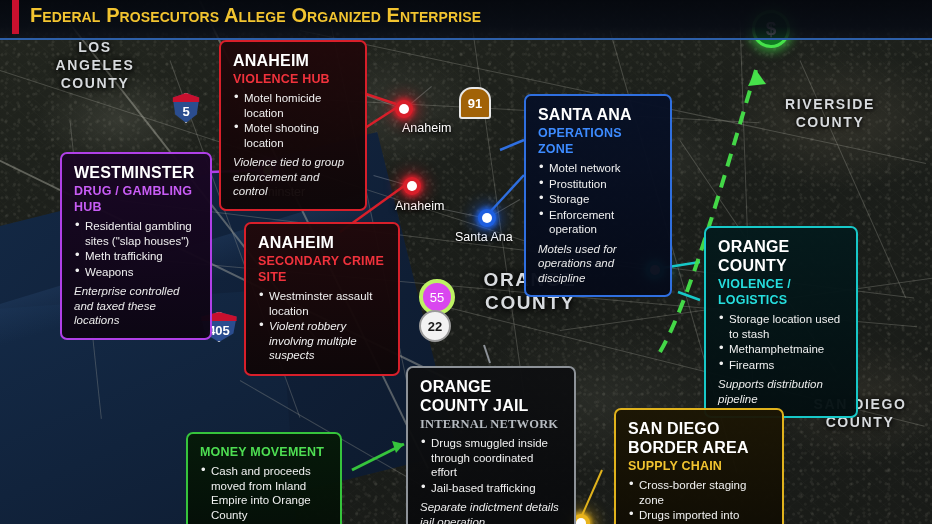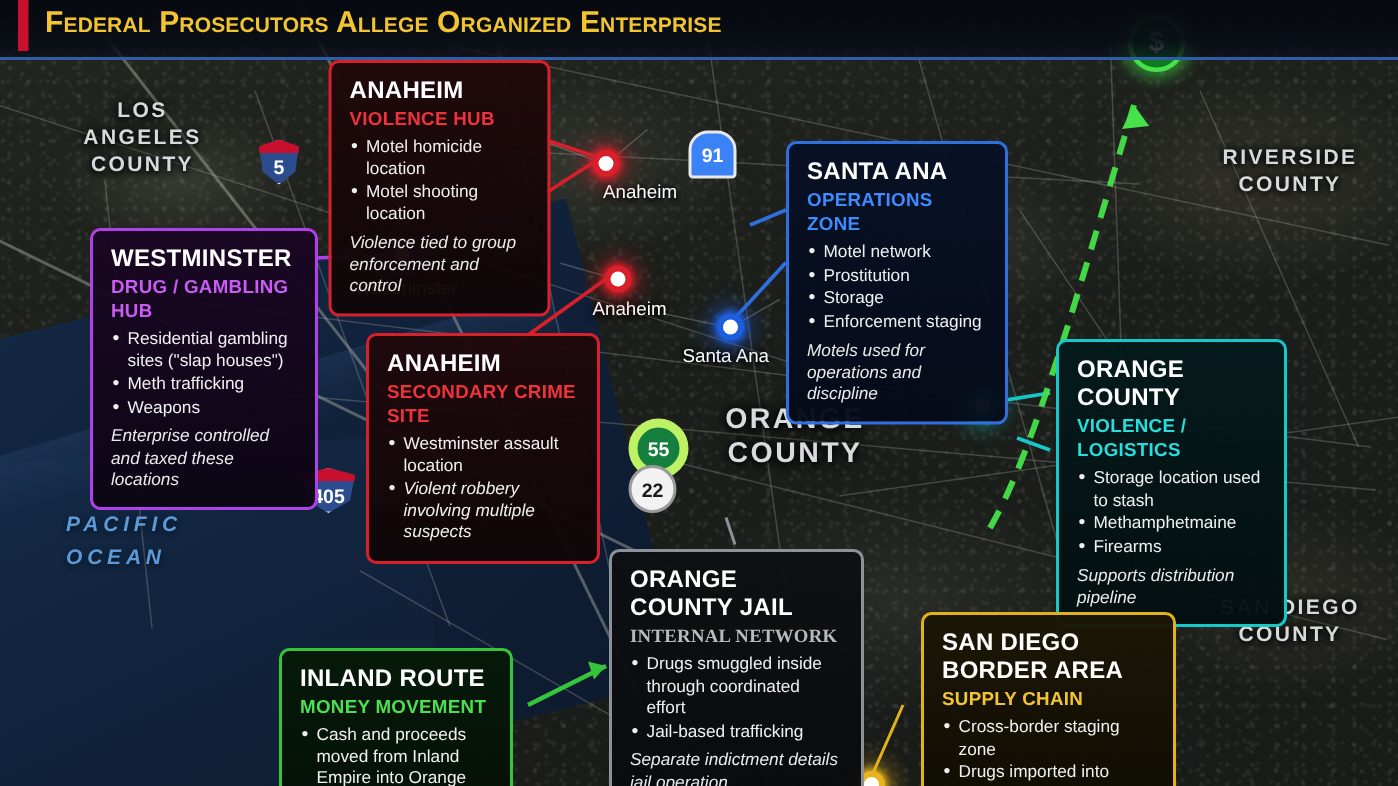--- a/index.html
+++ b/index.html
@@ -77,23 +77,23 @@
   .i-shield .bg{position:absolute;inset:0;background:#2b4d8f;
     border:1.5px solid #e8e8e8;border-radius:4px 4px 12px 12px;
     clip-path:polygon(6% 16%,50% 0%,94% 16%,86% 72%,50% 100%,14% 72%);}
   .i-shield .red{position:absolute;left:0;top:0;right:0;height:9px;background:#c8102e;
     clip-path:polygon(6% 50%,50% 0%,94% 50%,94% 100%,6% 100%);}
   .i-shield .num{position:absolute;inset:0;display:flex;align-items:center;justify-content:center;
     color:#fff;font-size:13px;font-weight:bold;padding-top:6px;box-sizing:border-box;}
   .i-shield.wide{width:40px;}
   .i-shield.wide .num{font-size:13px;}
 
-  .ca-circle{width:28px;height:28px;border-radius:50%;background:#15803d;border:6px solid #bef264;
-    display:flex;align-items:center;justify-content:center;color:#fff;font-size:13px;font-weight:bold;}
-  .ca-shield{width:28px;height:28px;background:#3b82f6;border:2px solid #e9e9e9;
+  .ca-circle{width:28px;height:28px;border-radius:50%;background:#d946ef;border:4px solid #bef264;
+    display:flex;align-items:center;justify-content:center;color:#fff;font-size:13px;font-weight:normal;}
+  .ca-shield{width:28px;height:28px;background:#a16207;border:2px solid #e9e9e9;
     border-radius:13px 13px 3px 3px;display:flex;align-items:center;justify-content:center;
     color:#fff;font-size:13px;font-weight:bold;}
   .rt-white{width:28px;height:28px;border-radius:50%;background:#f2f2f2;border:2px solid #9a9a9a;
     display:flex;align-items:center;justify-content:center;color:#1a1a1a;font-size:13px;font-weight:bold;}
 
   
   .marker{position:absolute;width:18px;height:18px;border-radius:50%;z-index:20;}
   .marker .core{position:absolute;left:4px;top:4px;width:10px;height:10px;border-radius:50%;background:#fff;}
   .marker.red{background:#d81f2a;box-shadow:0 0 4px 2px rgba(216,31,42,.85),0 0 14px 6px rgba(216,31,42,.45);}
   .marker.purple{background:#9a34d6;box-shadow:0 0 4px 2px rgba(154,52,214,.85),0 0 14px 6px rgba(154,52,214,.45);}
@@ -165,25 +165,24 @@
     <div class="road" style="left:740px;top:20px;width:400px;transform:rotate(88deg);"></div>
     <div class="road" style="left:70px;top:120px;width:300px;transform:rotate(84deg);"></div>
     <div class="road" style="left:170px;top:60px;width:380px;transform:rotate(70deg);"></div>
     <div class="road" style="left:420px;top:300px;width:520px;transform:rotate(14deg);"></div>
     <div class="road" style="left:560px;top:330px;width:400px;transform:rotate(-8deg);"></div>
     <div class="road" style="left:240px;top:380px;width:300px;transform:rotate(30deg);"></div>
     <div class="road" style="left:680px;top:140px;width:280px;transform:rotate(56deg);"></div>
     <div class="road" style="left:800px;top:60px;width:260px;transform:rotate(66deg);"></div>
   </div>
 
-  <div class="county-label" style="left:40px;top:64px;width:110px;">LOS ANGELES COUNTY</div>
-  <div class="county-label" style="left:800px;top:95px;width:120px;">RIVERSIDE COUNTY</div>
+  <div class="county-label" style="left:40px;top:38px;width:110px;">LOS ANGELES COUNTY</div>
+  <div class="county-label" style="left:770px;top:95px;width:120px;">RIVERSIDE COUNTY</div>
   <div class="county-label" style="left:800px;top:395px;width:120px;">SAN DIEGO COUNTY</div>
   <div class="oc-label" style="left:455px;top:268px;width:150px;">ORANGE COUNTY</div>
-  <div class="ocean-label" style="left:44px;top:338px;width:130px;">PACIFIC OCEAN</div>
 
   <div class="city-label" style="left:402px;top:121px;">Anaheim</div>
   <div class="city-label" style="left:236px;top:185px;">Westminster</div>
   <div class="city-label" style="left:395px;top:199px;">Anaheim</div>
   <div class="city-label" style="left:455px;top:230px;">Santa Ana</div>
 
   <div class="shield" style="left:171px;top:93px;">
     <div class="i-shield">
         <div class="bg"></div>
         <div class="red"></div>
@@ -293,21 +292,21 @@
     </ul>
   </div>
 
   <div class="callout co-blue" style="left:524px;top:94px;width:148px;">
     <div class="c-title">SANTA ANA</div>
     <div class="c-sub">OPERATIONS ZONE</div>
     <ul>
       <li>Motel network</li>
       <li>Prostitution</li>
       <li>Storage</li>
-      <li>Enforcement staging</li>
+      <li>Enforcement operation</li>
     </ul>
     <div class="c-note">Motels used for operations and discipline</div>
   </div>
 
   <div class="callout co-teal" style="left:704px;top:226px;width:154px;">
     <div class="c-title">ORANGE COUNTY</div>
     <div class="c-sub">VIOLENCE / LOGISTICS</div>
     <ul>
       <li>Storage location used to stash</li>
       <li>Methamphetmaine</li>
@@ -330,21 +329,20 @@
     <div class="c-title">SAN DIEGO BORDER AREA</div>
     <div class="c-sub">SUPPLY CHAIN</div>
     <ul>
       <li>Cross-border staging zone</li>
       <li>Drugs imported into Southern California</li>
     </ul>
 
   </div>
 
   <div class="callout co-green" style="left:186px;top:432px;width:156px;">
-    <div class="c-title">INLAND ROUTE</div>
     <div class="c-sub">MONEY MOVEMENT</div>
     <ul>
       <li>Cash and proceeds moved from Inland Empire into Orange County</li>
     </ul>
   </div>
 
   <div class="header">
     <div class="accent"></div>
     <div class="title-main">ORANGE COUNTY 'F' CRIME NETWORK</div>
     <div class="title-sub">Federal Prosecutors Allege Organized Enterprise</div>

